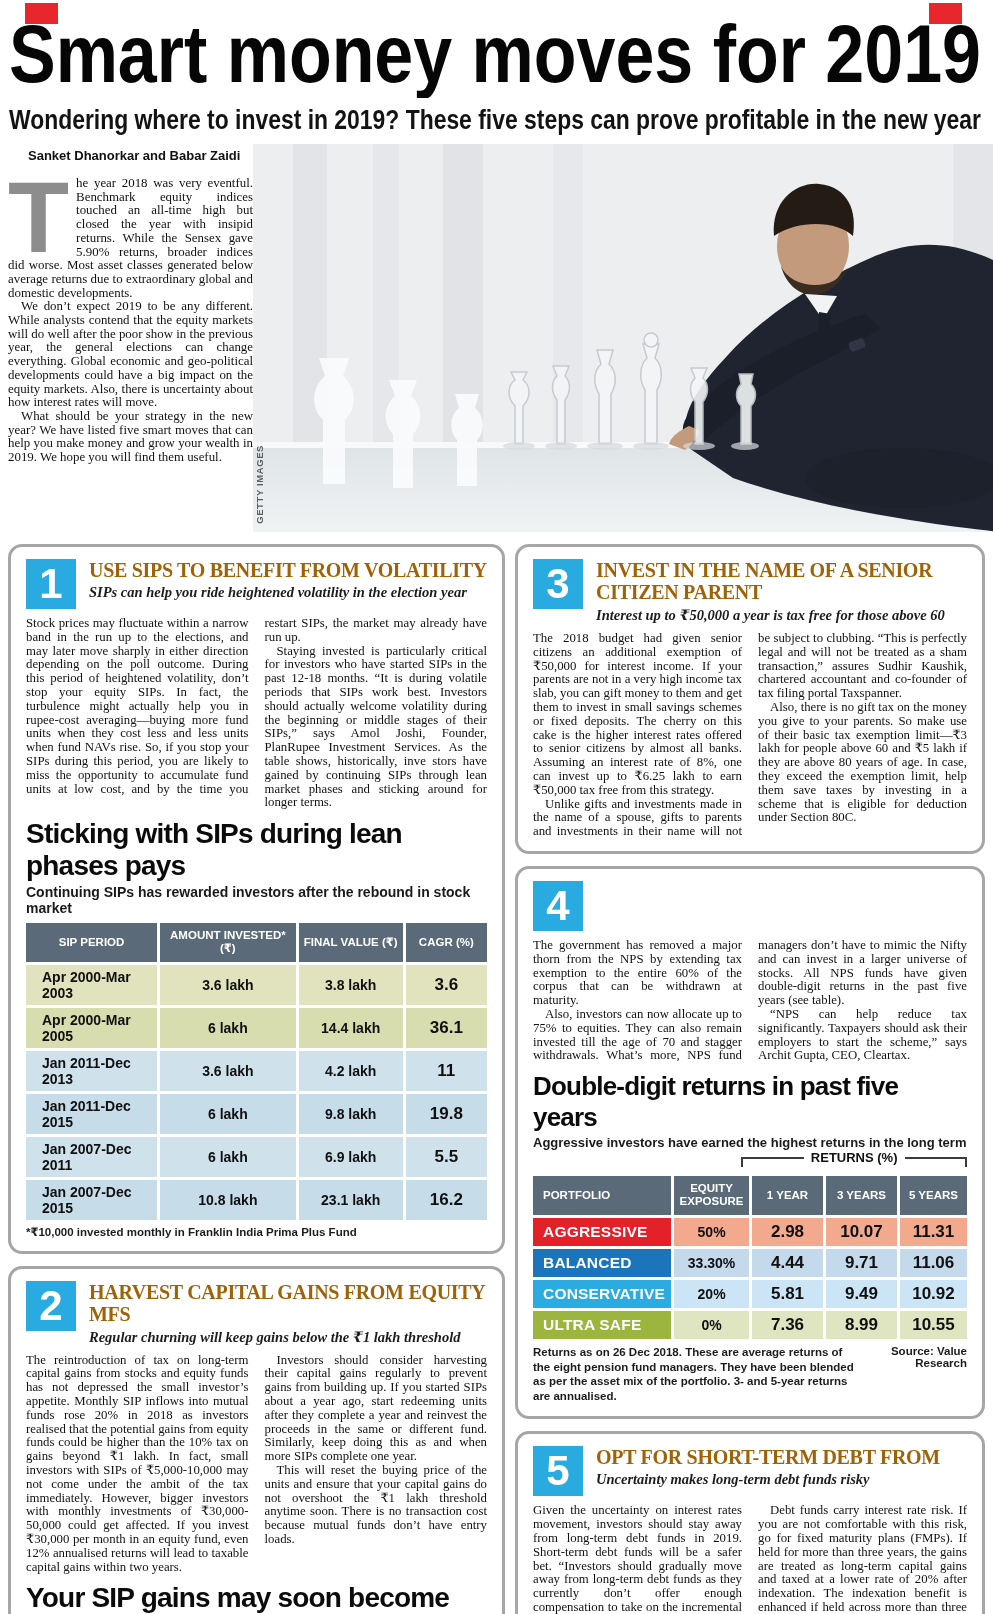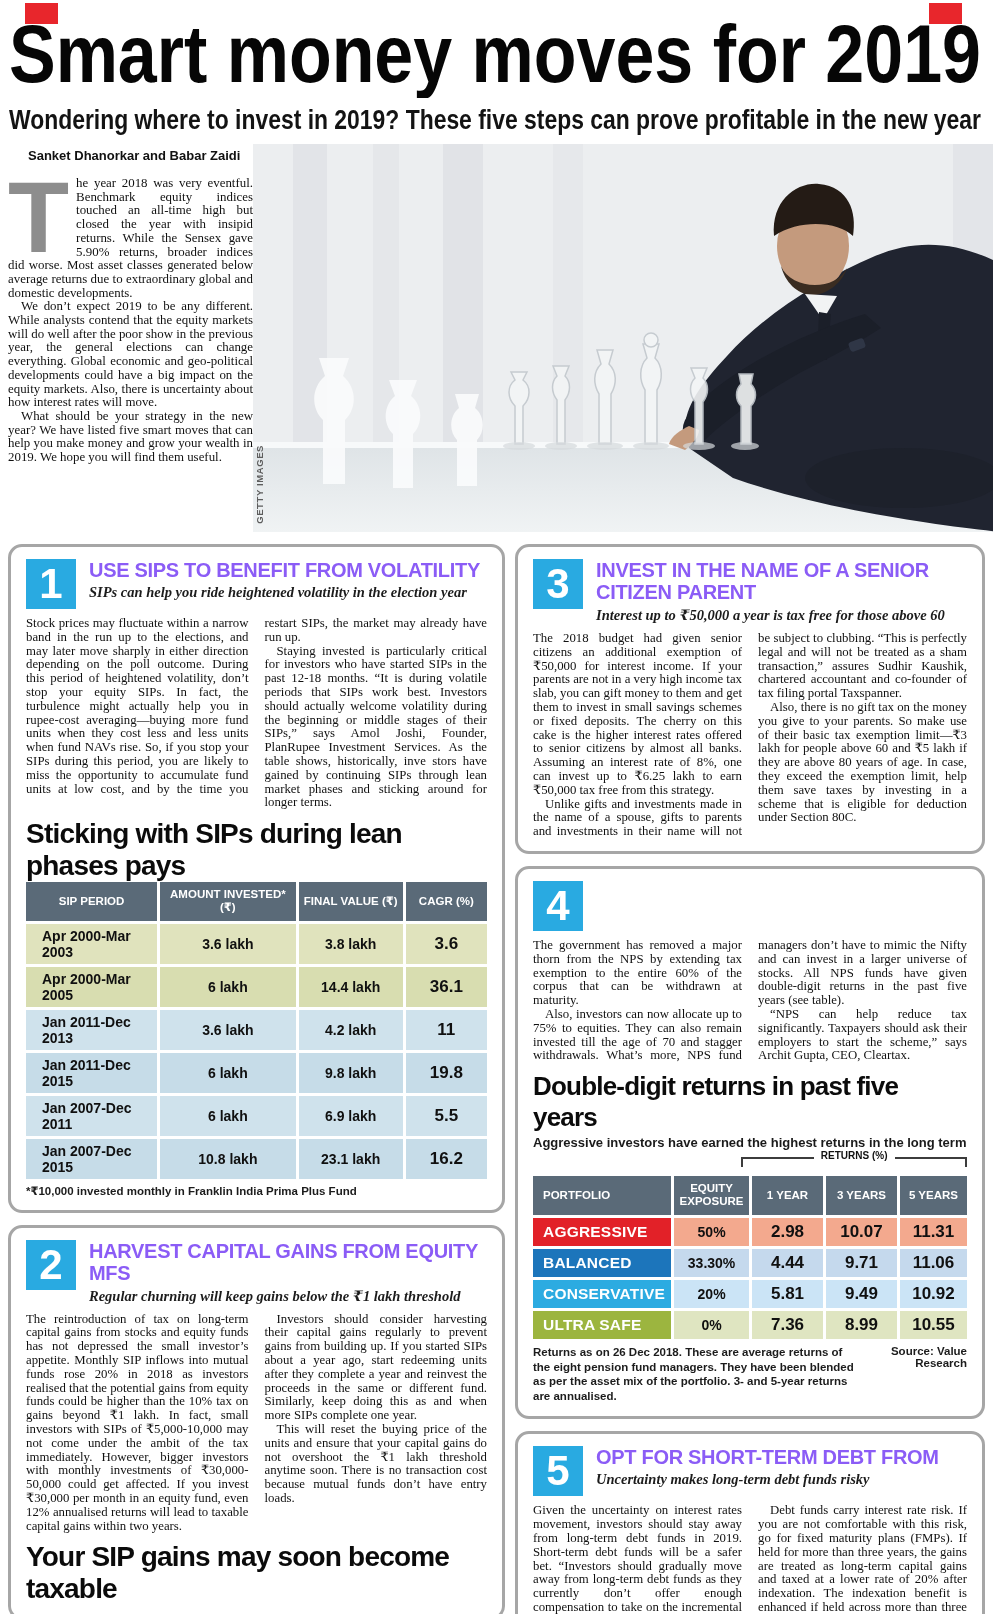--- a/index.html
+++ b/index.html
@@ -31,21 +31,21 @@
 
   
   .grid{display:flex;gap:10px;padding:8px 8px 0 8px;align-items:flex-start;}
   .col-l{width:497px;flex:0 0 497px;}
   .col-r{width:470px;flex:0 0 470px;}
   .box{border:3px solid #a6a6a6;border-radius:14px;padding:10px 15px 12px 15px;background:#fff;margin-bottom:12px;}
 
   .shead{display:flex;gap:13px;margin:2px 0 8px 0;}
   .badge{flex:0 0 50px;height:50px;background:#29aae1;color:#fff;display:flex;align-items:center;justify-content:center;
          font-family:"Liberation Sans","DejaVu Sans",sans-serif;font-weight:bold;font-size:42px;line-height:1;}
-  .stitle{font-family:Liberation Sans, sans-serif;font-weight:bold;font-size:20px;line-height:22px;letter-spacing:-.3px;color:#8b5cf6;}
+  .stitle{font-family:Liberation Serif, serif;font-weight:bold;font-size:20px;line-height:22px;letter-spacing:-.3px;color:#a16207;}
   .ssub{font-style:italic;font-weight:bold;font-size:14.5px;margin-top:3px;color:#1c1c1c;}
 
   .cols{columns:2;column-gap:16px;text-align:justify;font-size:12.8px;line-height:13.8px;}
   .cols p{margin:0;}
   .cols p.indent{text-indent:12px;}
 
   
   .tbl-title{font-family:"Liberation Sans","DejaVu Sans",sans-serif;font-weight:bold;font-size:28px;letter-spacing:-.8px;color:#0b0b0b;margin-top:8px;}
   .tbl-sub{font-family:"Liberation Sans","DejaVu Sans",sans-serif;font-weight:bold;font-size:14px;margin:2px 0 7px 0;color:#1a1a1a;}
   .tgrid{display:grid;gap:3px;font-family:"Liberation Sans","DejaVu Sans",sans-serif;}
@@ -58,21 +58,21 @@
   .t1{grid-template-columns:1.45fr 1.5fr 1.15fr .9fr;}
   .kr1{background:#e0e3bd;} .kr2{background:#d8ddb0;}
   .br1{background:#cfe2ec;} .br2{background:#c6dce8;}
   .footnote{font-family:"Liberation Sans","DejaVu Sans",sans-serif;font-weight:bold;font-size:11.5px;margin-top:5px;color:#1c1c1c;}
 
   
   .bracket{display:flex;align-items:flex-start;margin:2px 0 4px 0;height:15px;}
   .bl{flex:1;height:8px;border-top:2px solid #3c3c3c;}
   .bl.lend{border-left:2px solid #3c3c3c;}
   .bl.rend{border-right:2px solid #3c3c3c;}
-  .bk-label{font-family:"Liberation Sans","DejaVu Sans",sans-serif;font-weight:bold;font-size:10px;white-space:nowrap;position:relative;top:-7px;padding:0 7px;}
+  .bk-label{font-family:"Liberation Sans","DejaVu Sans",sans-serif;font-weight:bold;font-size:13px;white-space:nowrap;position:relative;top:-7px;padding:0 7px;}
 
   
   .t3{grid-template-columns:1.45fr .95fr .9fr .9fr .85fr;border-radius:20px;}
   .t3 .th.left,.t3 .td.plabel{justify-content:flex-start;padding-left:10px;text-align:left;}
   .plabel{color:#fff;font-size:15.5px;letter-spacing:.2px;}
   .lab-agg{background:#e22128;} .row-agg{background:#f3a98e;}
   .lab-bal{background:#1c75bb;} .row-bal{background:#c5d9ed;}
   .lab-con{background:#2cabe1;} .row-con{background:#cbe4f6;}
   .lab-ult{background:#9cb53f;} .row-ult{background:#dfe5c1;}
   .t3 .td.big{font-size:17px;}
@@ -175,20 +175,21 @@
             <div class="stitle">USE SIPS TO BENEFIT FROM VOLATILITY</div>
             <div class="ssub">SIPs can help you ride heightened volatility in the election year</div>
           </div>
         </div>
         <div class="cols">
           <p>Stock prices may fluctuate within a narrow band in the run up to the elections, and may later move sharply in either direction depending on the poll outcome. During this period of heightened volatility, don’t stop your equity SIPs. In fact, the turbulence might actually help you in rupee-cost averaging—buying more fund units when they cost less and less units when fund NAVs rise.  So, if you stop your SIPs during this period, you are likely to miss the opportunity to accumulate fund units at low cost, and by the time you restart SIPs, the market may already have run up.</p>
           <p class="indent">Staying invested is particularly critical for investors who have started SIPs in the past 12-18 months. “It is during volatile periods that SIPs work best. Investors should actually welcome volatility during the beginning or middle stages of their SIPs,” says Amol Joshi, Founder, PlanRupee Investment Services. As the table shows, historically, inve stors have gained by continuing SIPs through lean market phases and sticking around for longer terms.</p>
         </div>
 
         <div class="tbl-title">Sticking with SIPs during lean phases pays</div>
+        <div class="tbl-sub">Continuing SIPs has rewarded investors after the rebound in stock market</div>
         <div class="tgrid t1">
           <div class="th">SIP PERIOD</div>
           <div class="th">AMOUNT INVESTED* (₹)</div>
           <div class="th">FINAL VALUE (₹)</div>
           <div class="th">CAGR (%)</div>
 
           <div class="td left kr1">Apr 2000-Mar 2003</div>
           <div class="td kr1">3.6 lakh</div>
           <div class="td kr1">3.8 lakh</div>
           <div class="td kr1 big">3.6</div>

